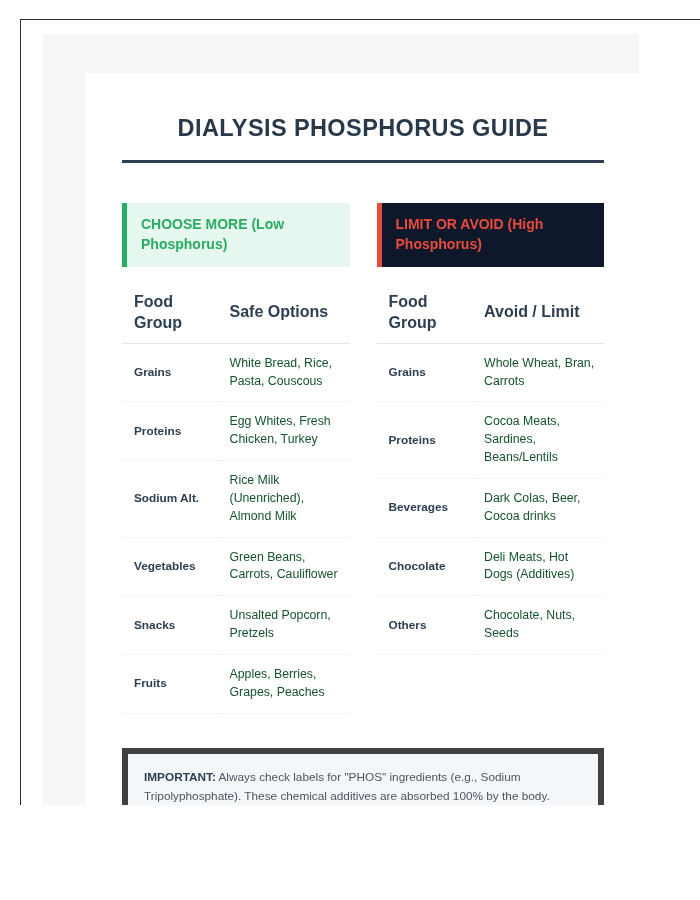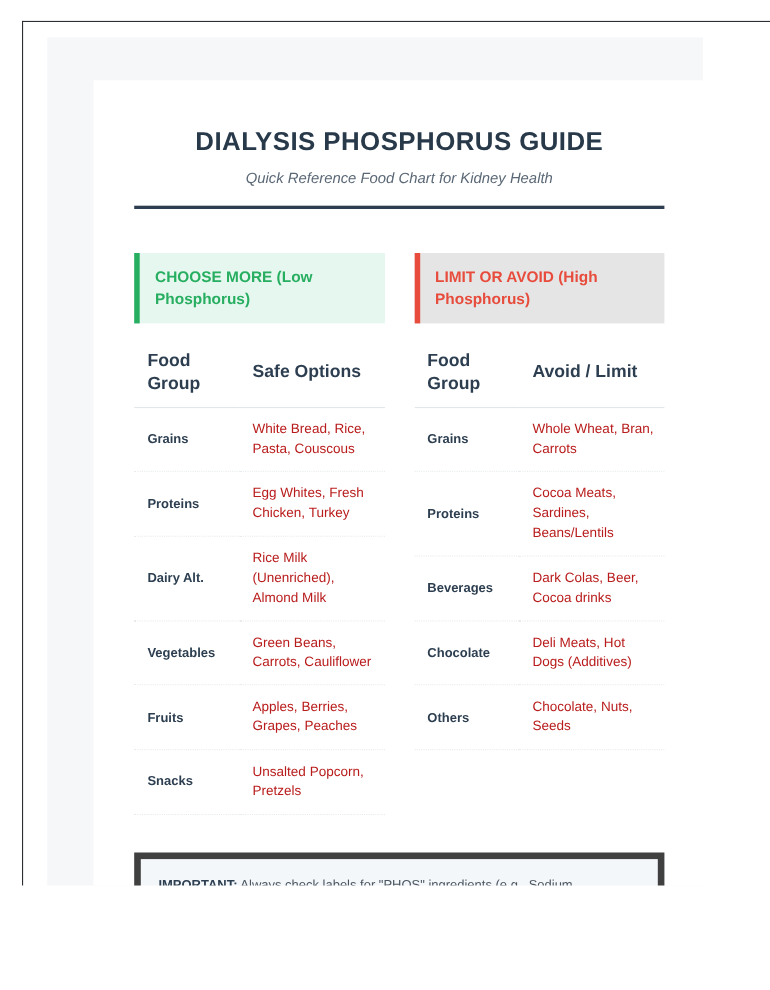--- a/index.html
+++ b/index.html
@@ -97,21 +97,21 @@
     font-size: 14px;
     font-weight: bold;
     line-height: 1.45;
   }
   .banner.good {
     background: #e6f7ef;
     border-left: 5px solid #27ae60;
     color: #27ae60;
   }
   .banner.bad {
-    background: #e5e5e5;
+    background: #0f172a;
     border-left: 5px solid #e74c3c;
     color: #e74c3c;
   }
 
   
   table.food-table {
     width: 100%;
     border-collapse: collapse;
     margin-top: 16px;
     table-layout: fixed;
@@ -121,21 +121,21 @@
     font-size: 16px;
     font-weight: bold;
     color: #2c3e50;
     padding: 8px 6px 9px 12px;
     border-bottom: 1px solid #e3e6e9;
     vertical-align: middle;
     line-height: 1.35;
   }
   table.food-table td {
     font-size: 12.3px;
-    color: #b91c1c;
+    color: #14532d;
     padding: 11px 6px 11px 12px;
     border-bottom: 1px dotted #e8ebee;
     vertical-align: middle;
     line-height: 1.45;
   }
   table.food-table td.group {
     font-weight: bold;
     color: #2c3e50;
     font-size: 11.8px;
   }
@@ -163,21 +163,20 @@
 </style>
 </head>
 <body>
 
 <div class="viewport-frame">
   <div class="page-area">
     <div class="card">
 
       <div class="doc-header">
         <h1 class="doc-title">DIALYSIS PHOSPHORUS GUIDE</h1>
-        <p class="doc-subtitle">Quick Reference Food Chart for Kidney Health</p>
         <div class="header-rule"></div>
       </div>
 
       <div class="columns">
 
         <div class="column">
           <div class="banner good">CHOOSE MORE (Low Phosphorus)</div>
           <table class="food-table">
             <colgroup>
                 <col class="c-group">
@@ -192,34 +191,34 @@
             <tbody>
               <tr>
                 <td class="group">Grains</td>
                 <td>White Bread, Rice, Pasta, Couscous</td>
               </tr>
               <tr>
                 <td class="group">Proteins</td>
                 <td>Egg Whites, Fresh Chicken, Turkey</td>
               </tr>
               <tr>
-                <td class="group">Dairy Alt.</td>
+                <td class="group">Sodium Alt.</td>
                 <td>Rice Milk (Unenriched), Almond Milk</td>
               </tr>
               <tr>
                 <td class="group">Vegetables</td>
                 <td>Green Beans, Carrots, Cauliflower</td>
               </tr>
               <tr>
+                <td class="group">Snacks</td>
+                <td>Unsalted Popcorn, Pretzels</td>
+              </tr>
+              <tr>
                 <td class="group">Fruits</td>
                 <td>Apples, Berries, Grapes, Peaches</td>
-              </tr>
-              <tr>
-                <td class="group">Snacks</td>
-                <td>Unsalted Popcorn, Pretzels</td>
               </tr>
             </tbody>
           </table>
         </div>
 
         <div class="column">
           <div class="banner bad">LIMIT OR AVOID (High Phosphorus)</div>
           <table class="food-table">
             <colgroup>
                 <col class="c-group">

